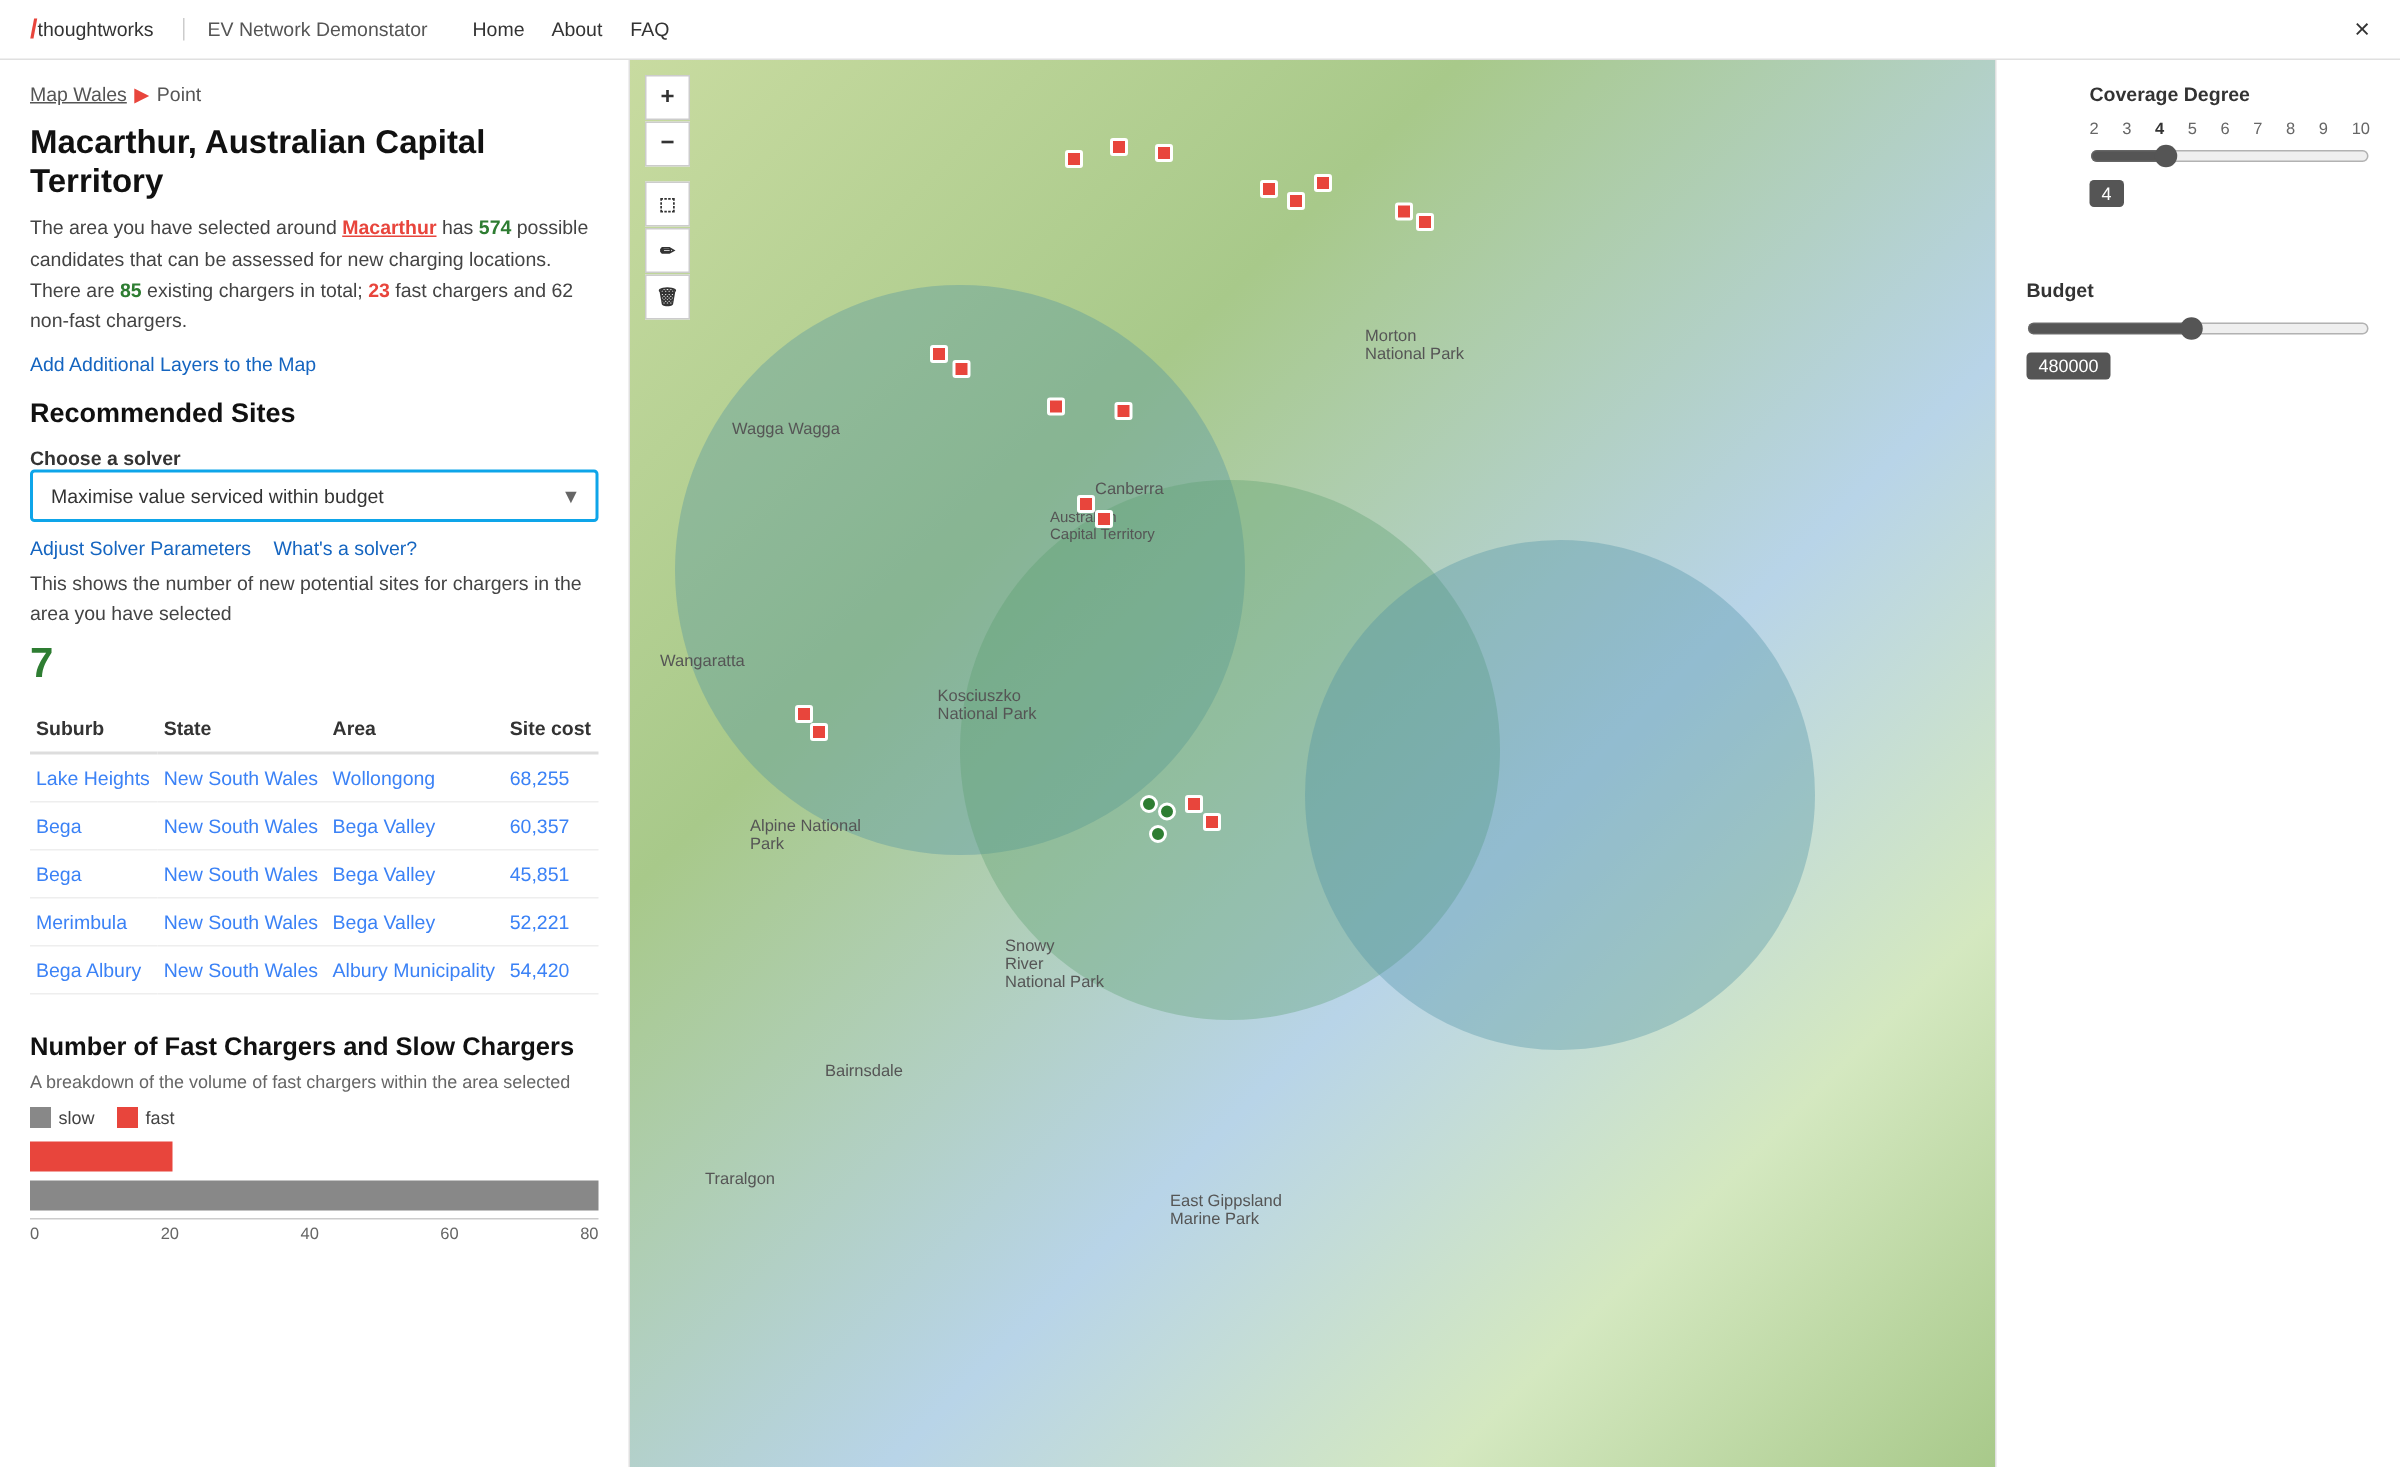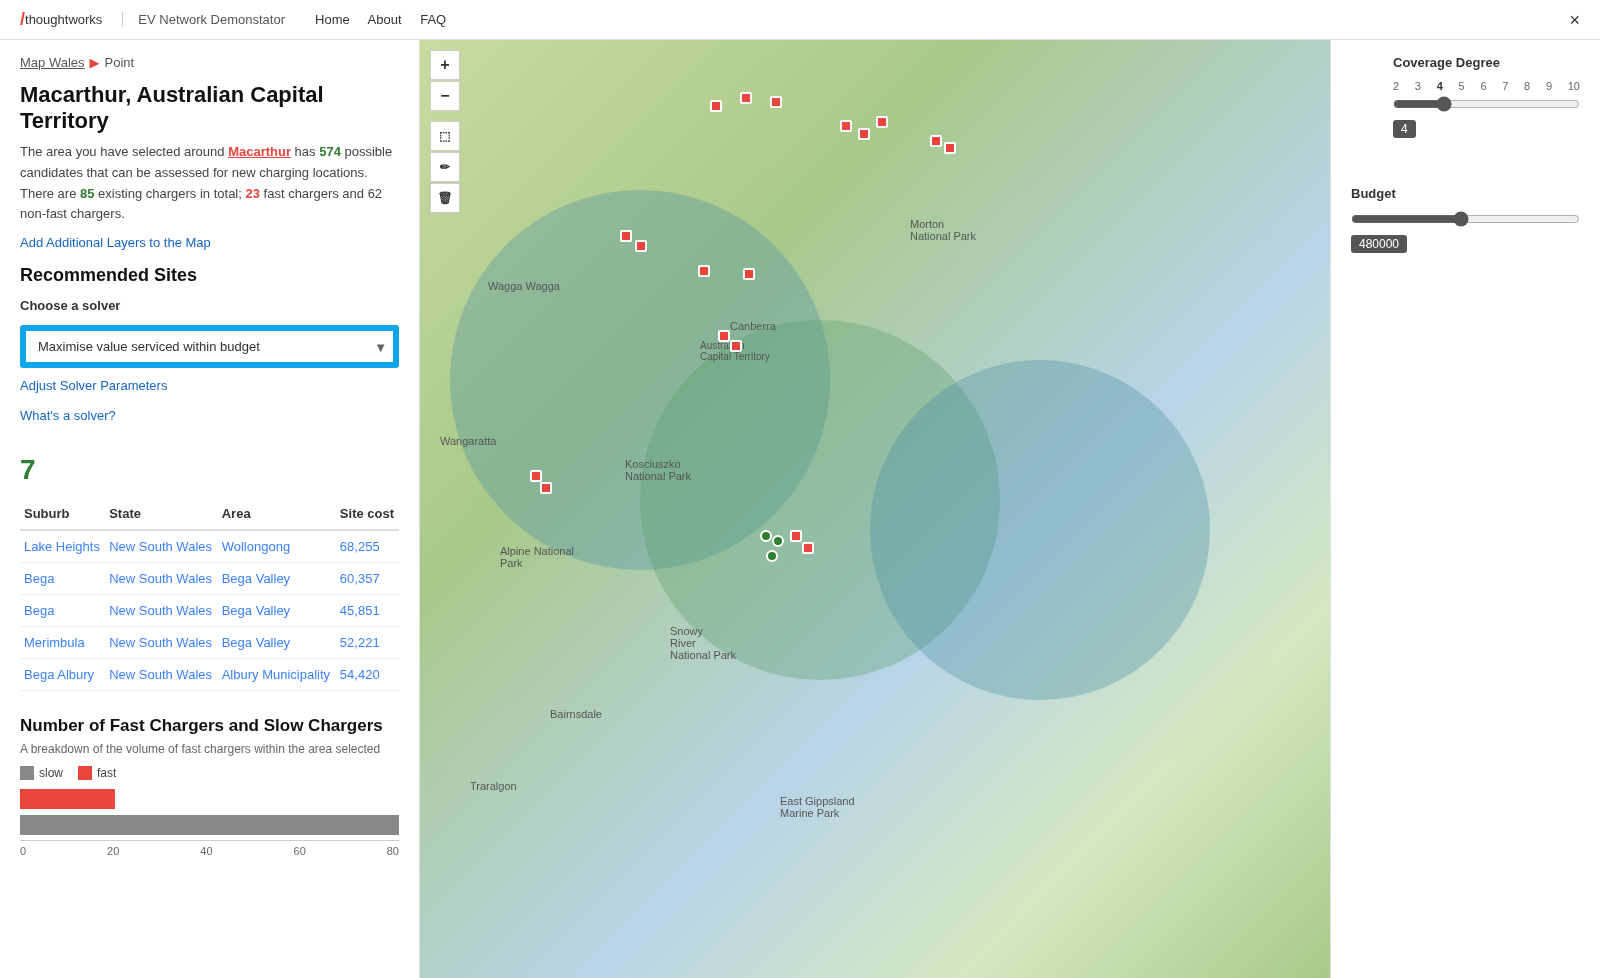--- a/index.html
+++ b/index.html
@@ -114,53 +114,52 @@
       font-size: 18px;
       font-weight: bold;
       color: #111;
       margin-bottom: 12px;
     }
 
     .choose-solver-label {
       font-size: 13px;
       font-weight: 600;
       color: #333;
-      margin-bottom: 12px;
+      margin-bottom: 0;
     }
 
     
     .solver-dropdown-wrap {
       position: relative;
       margin-bottom: 10px;
     }
     .solver-dropdown {
       width: 100%;
       padding: 8px 12px;
-      border: 6px solid #0ea5e9;
+      border: 2px solid #0ea5e9;
       border-radius: 3px;
       font-size: 13px;
       appearance: none;
       background: #fff;
       color: #333;
       cursor: pointer;
     }
     .solver-dropdown-arrow {
       position: absolute;
       right: 12px;
       top: 50%;
       transform: translateY(-50%);
       pointer-events: none;
       color: #666;
     }
 
     .solver-links {
       display: flex;
       gap: 15px;
-      margin-bottom: 31px;
-      flex-direction: column;
+      margin-bottom: 6px;
     }
     .solver-link {
       color: #1565c0;
       text-decoration: none;
       font-size: 13px;
     }
 
     .sites-desc {
       font-size: 13px;
       color: #444;
@@ -425,20 +424,21 @@
         <option>Maximise coverage</option>
       </select>
       <span class="solver-dropdown-arrow">▼</span>
     </div>
 
     <div class="solver-links">
       <a href="#" class="solver-link">Adjust Solver Parameters</a>
       <a href="#" class="solver-link">What's a solver?</a>
     </div>
 
+    <div class="sites-desc">This shows the number of new potential sites for chargers in the area you have selected</div>
 
     <div class="sites-count">7</div>
 
     <table class="sites-table">
       <thead>
         <tr>
           <th>Suburb</th>
           <th>State</th>
           <th>Area</th>
           <th>Site cost</th>

